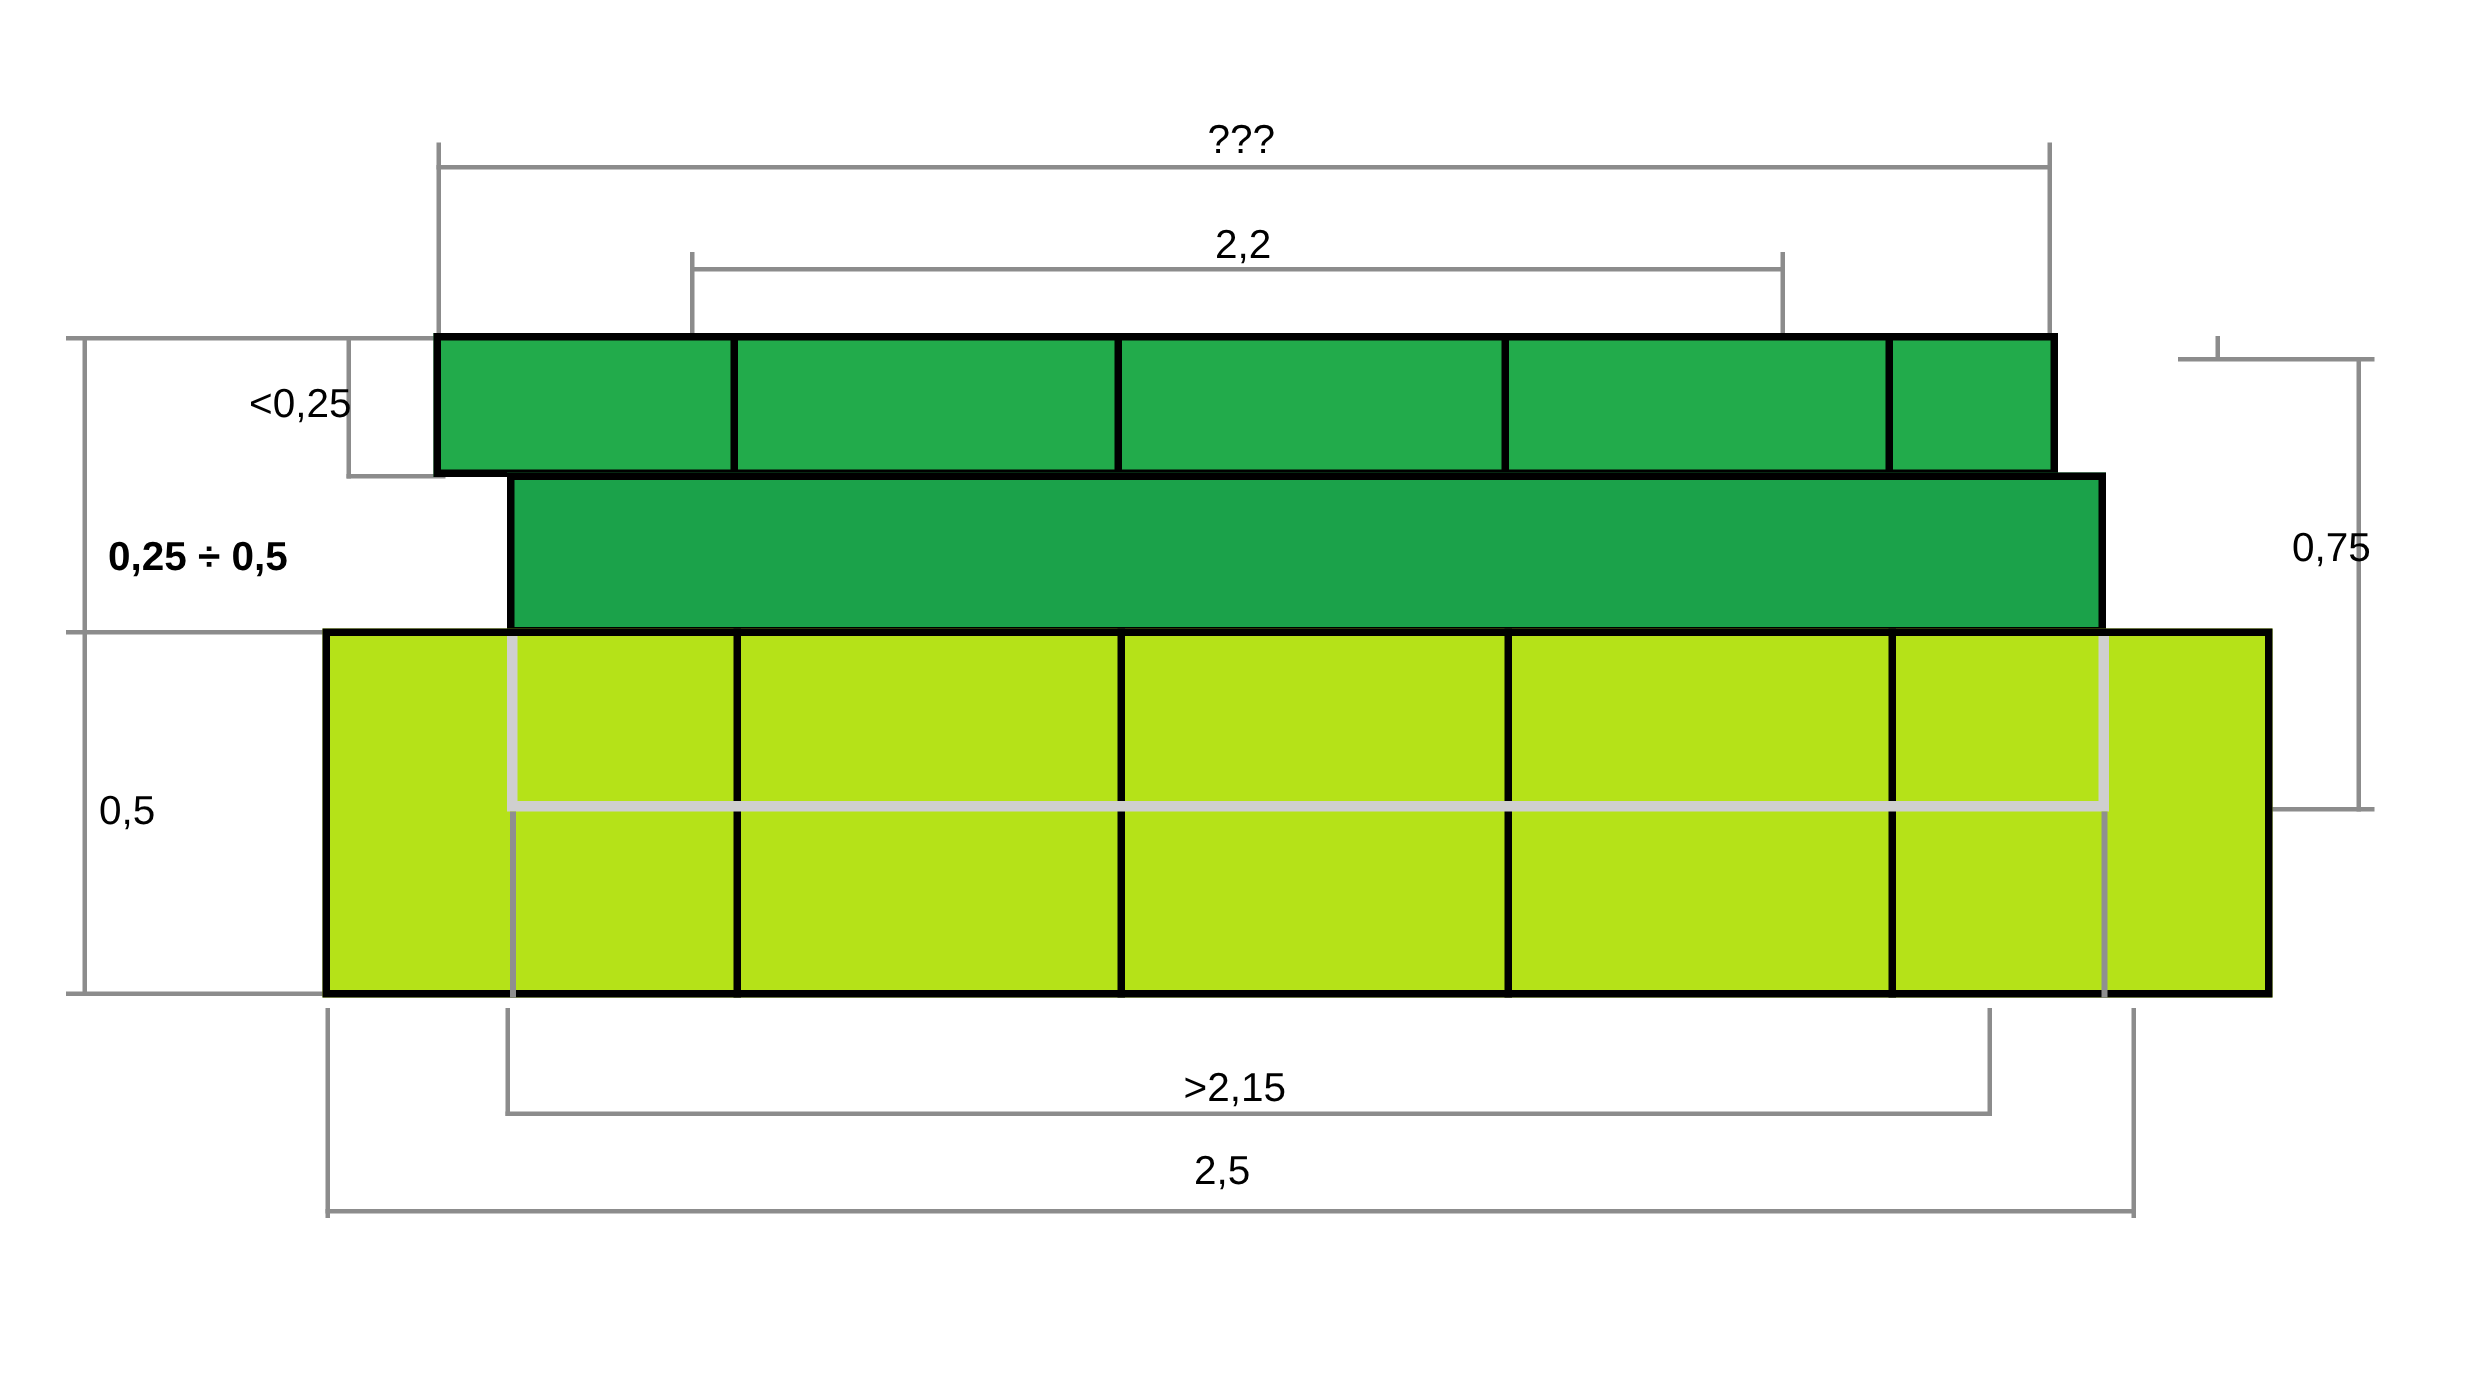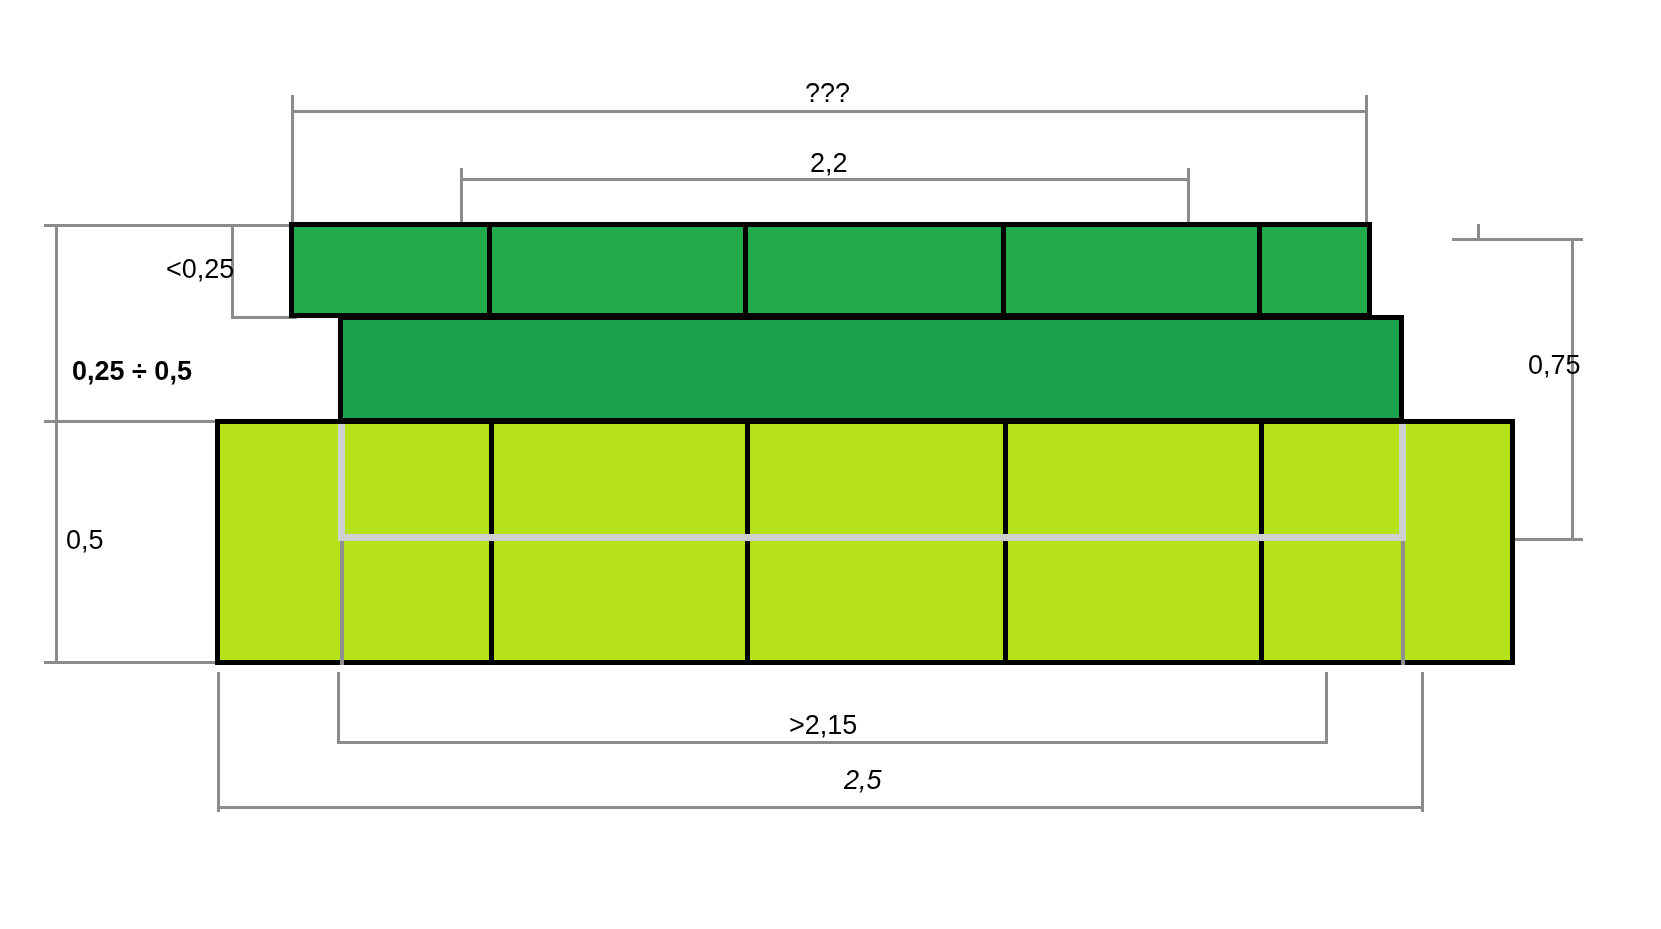--- a/index.html
+++ b/index.html
@@ -54,21 +54,21 @@
   <div class="dim-label" style="left:1528px;top:352px;">0,75</div>
 
   <div class="dim-v" style="left:337px;top:672px;height:72px;"></div>
   <div class="dim-v" style="left:1325px;top:672px;height:72px;"></div>
   <div class="dim-h" style="left:337px;top:741px;width:991px;"></div>
   <div class="dim-label" style="left:789px;top:712px;">&gt;2,15</div>
 
   <div class="dim-v" style="left:217px;top:672px;height:140px;"></div>
   <div class="dim-v" style="left:1421px;top:672px;height:140px;"></div>
   <div class="dim-h" style="left:217px;top:806px;width:1207px;"></div>
-  <div class="dim-label" style="left:844px;top:767px;font-style:italic;">2,5</div>
+  <div class="dim-label" style="left:796px;top:767px;">2,5</div>
 
   <div class="block" style="left:289px;top:222px;width:1083px;height:96px;background:#22ab4b;">
     <div class="vdiv" style="left:193px;top:-5px;bottom:-5px;"></div>
     <div class="vdiv" style="left:449px;top:-5px;bottom:-5px;"></div>
     <div class="vdiv" style="left:707px;top:-5px;bottom:-5px;"></div>
     <div class="vdiv" style="left:963px;top:-5px;bottom:-5px;"></div>
   </div>
 
   <div class="block" style="left:338px;top:315px;width:1066px;height:108px;background:#1ba24a;"></div>
 

